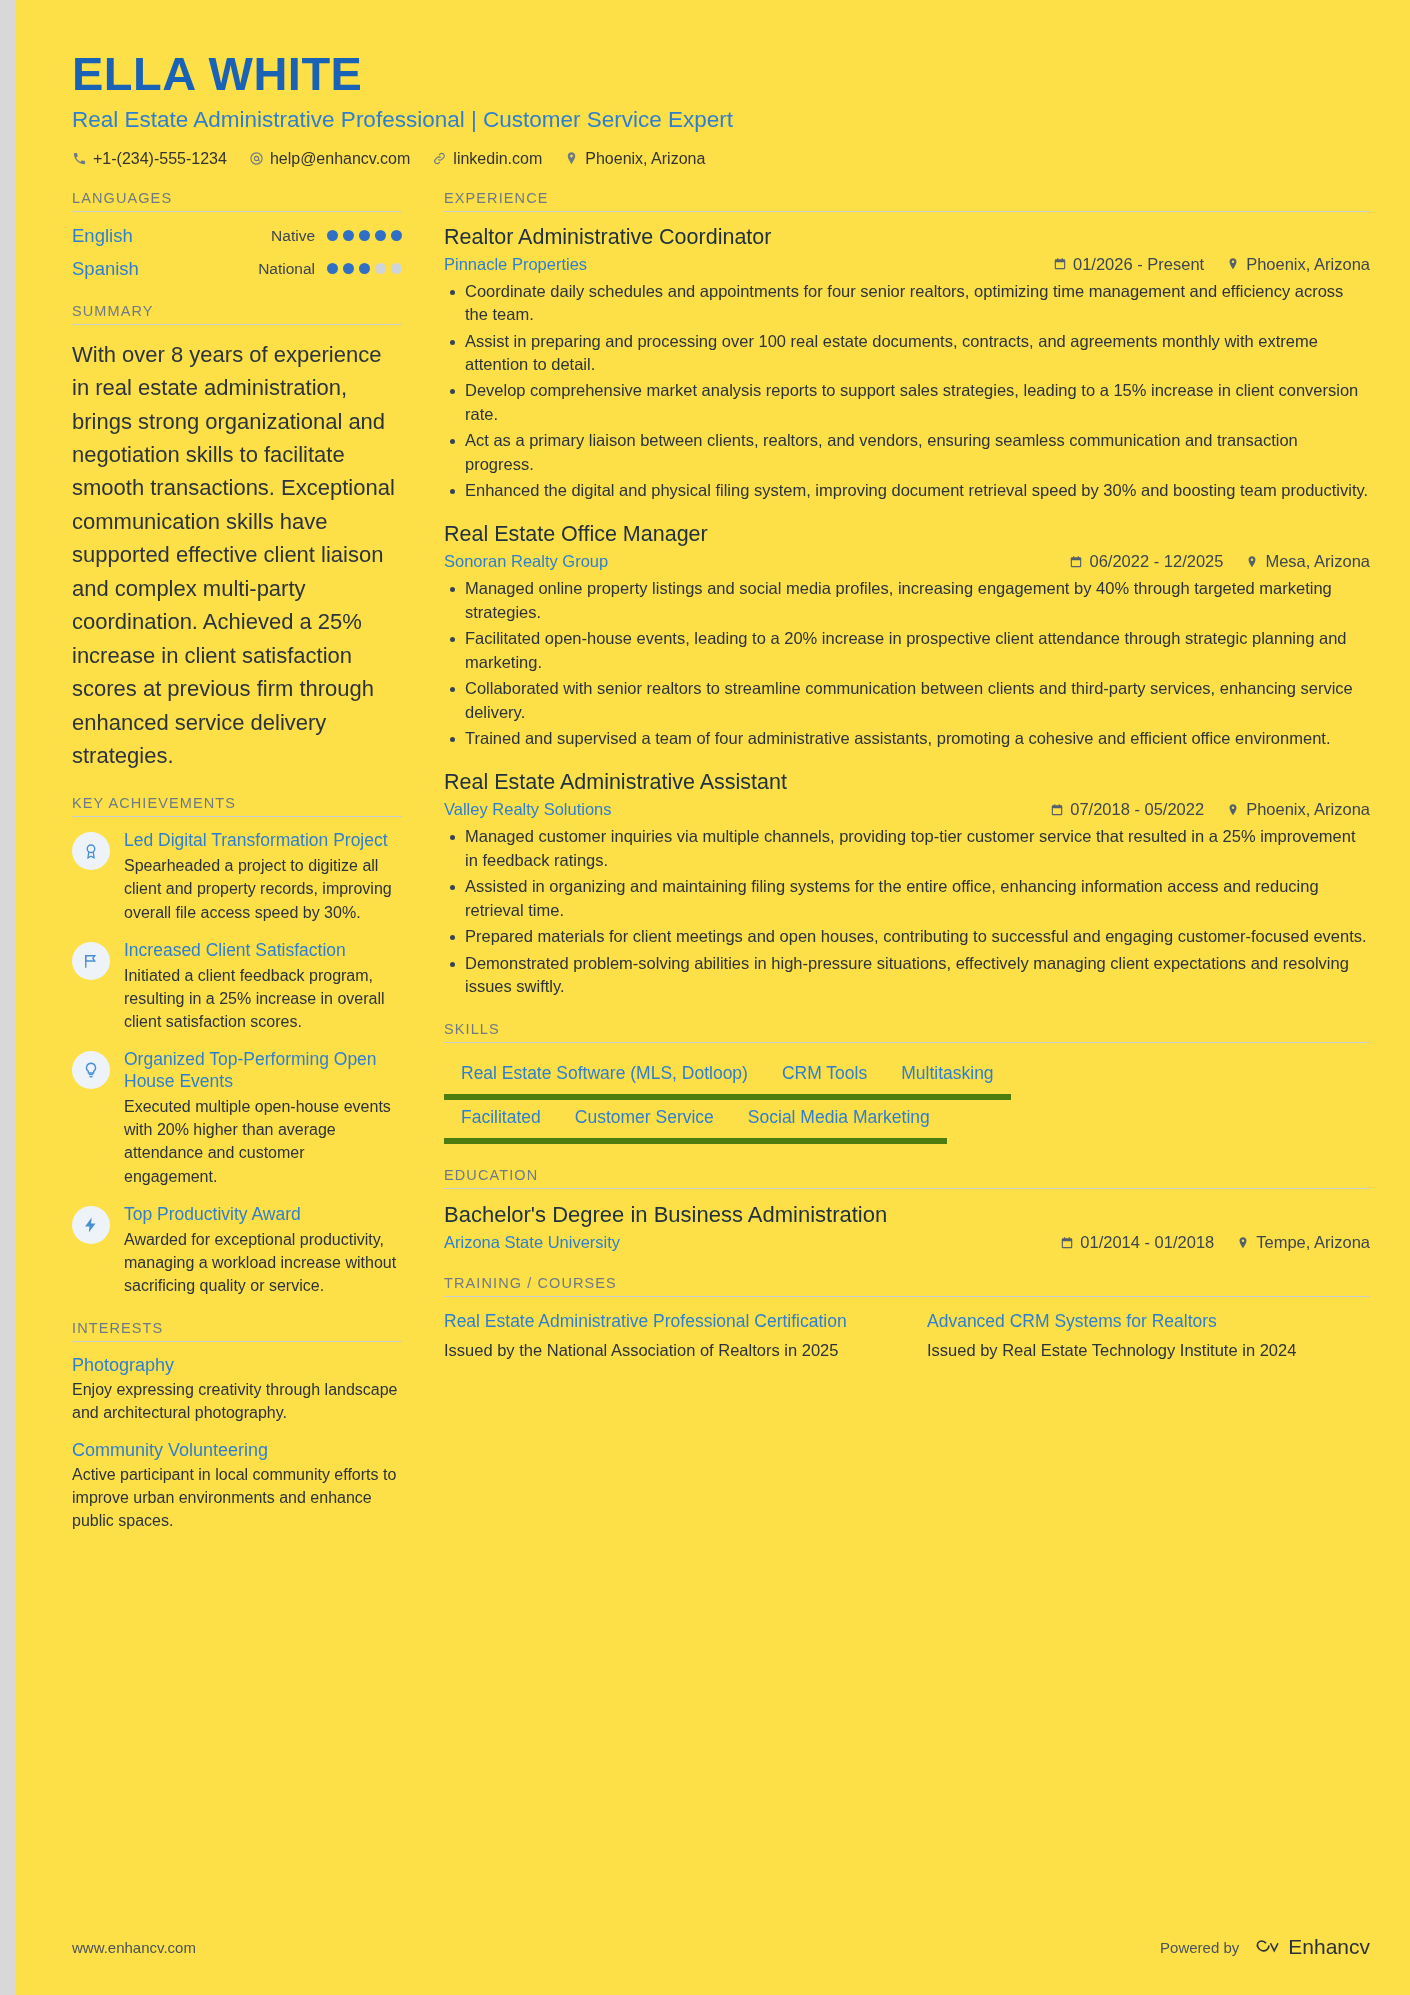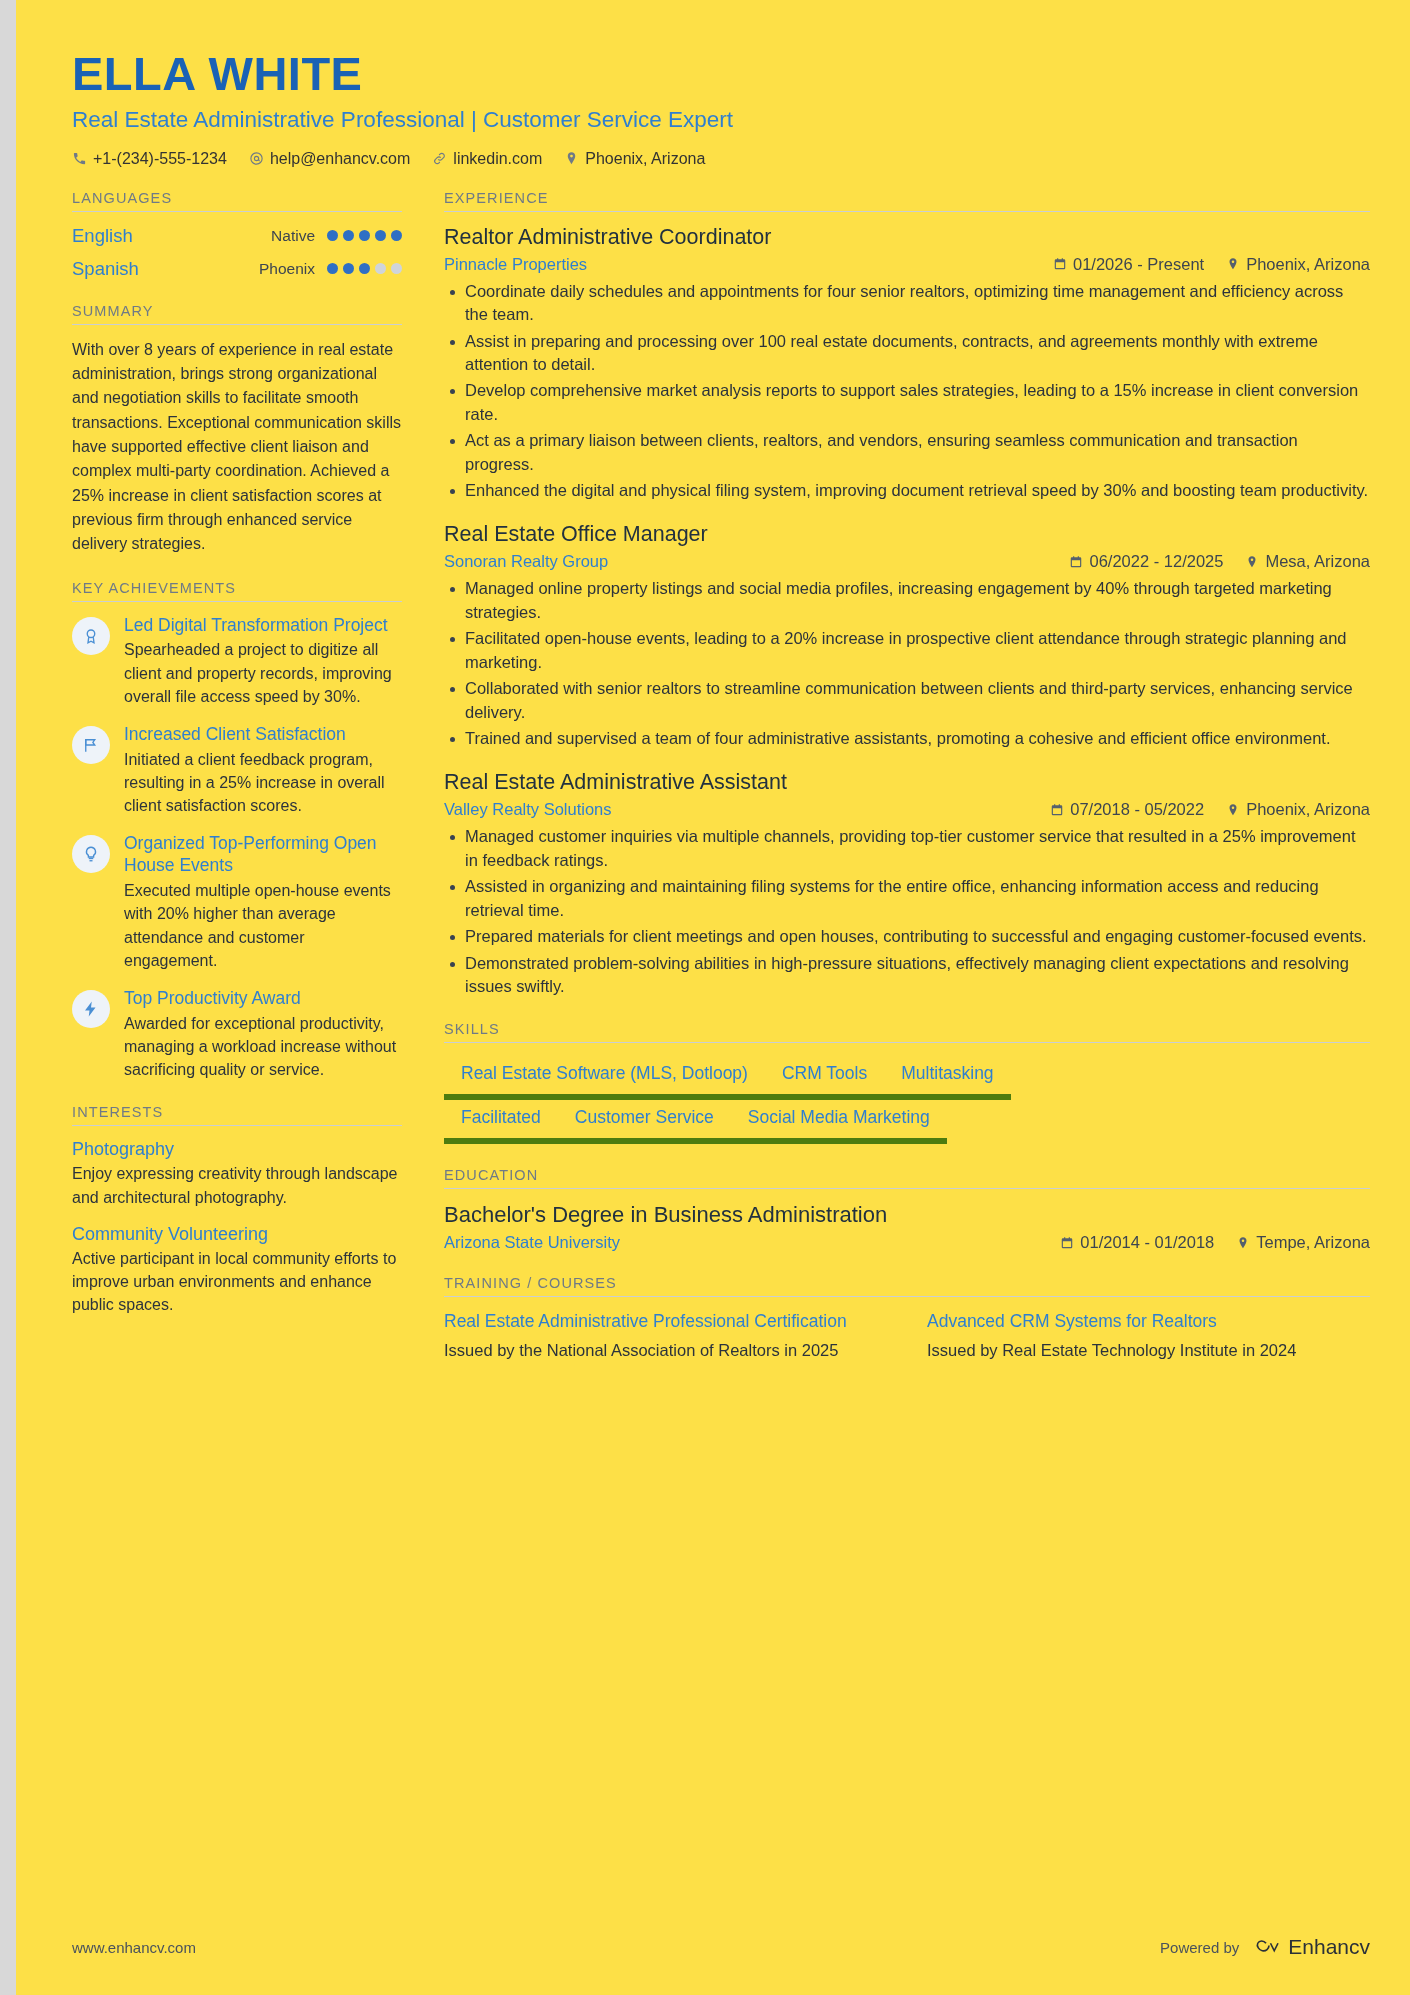--- a/index.html
+++ b/index.html
@@ -62,21 +62,21 @@
     justify-content: space-between;
     margin-bottom: 11px;
   }
   .lang-name { font-size: 18.5px; color: #2f7fd0; }
   .lang-right { display: flex; align-items: center; gap: 12px; }
   .lang-level { font-size: 15.5px; color: #3d4550; }
   .dots { display: flex; gap: 5px; }
   .dot { width: 11px; height: 11px; border-radius: 50%; background: #cfd4da; }
   .dot.on { background: #2f6fc4; }
   
-  .summary-text { font-size: 16px; line-height: 1.52; color: #2c333c; }
+  .summary-text { font-size: 22px; line-height: 1.52; color: #2c333c; }
   
   .ach { display: flex; gap: 14px; margin-bottom: 16px; }
   .ach-ic {
     width: 38px; height: 38px; flex: 0 0 38px;
     border-radius: 50%;
     background: #eef3f9;
     display: flex; align-items: center; justify-content: center;
     color: #4a8fd4;
     margin-top: 2px;
   }
@@ -208,21 +208,21 @@
                 <span class="dot on"></span>
                 <span class="dot on"></span>
                 <span class="dot on"></span>
             </div>
           </div>
         </div>
 
         <div class="lang-row">
           <div class="lang-name">Spanish</div>
           <div class="lang-right">
-            <div class="lang-level">Phoenix</div>
+            <div class="lang-level">National</div>
             <div class="dots">
               <span class="dot on"></span>
                 <span class="dot on"></span>
                 <span class="dot on"></span>
                 <span class="dot"></span>
                 <span class="dot"></span>
             </div>
           </div>
         </div>
       </div>

